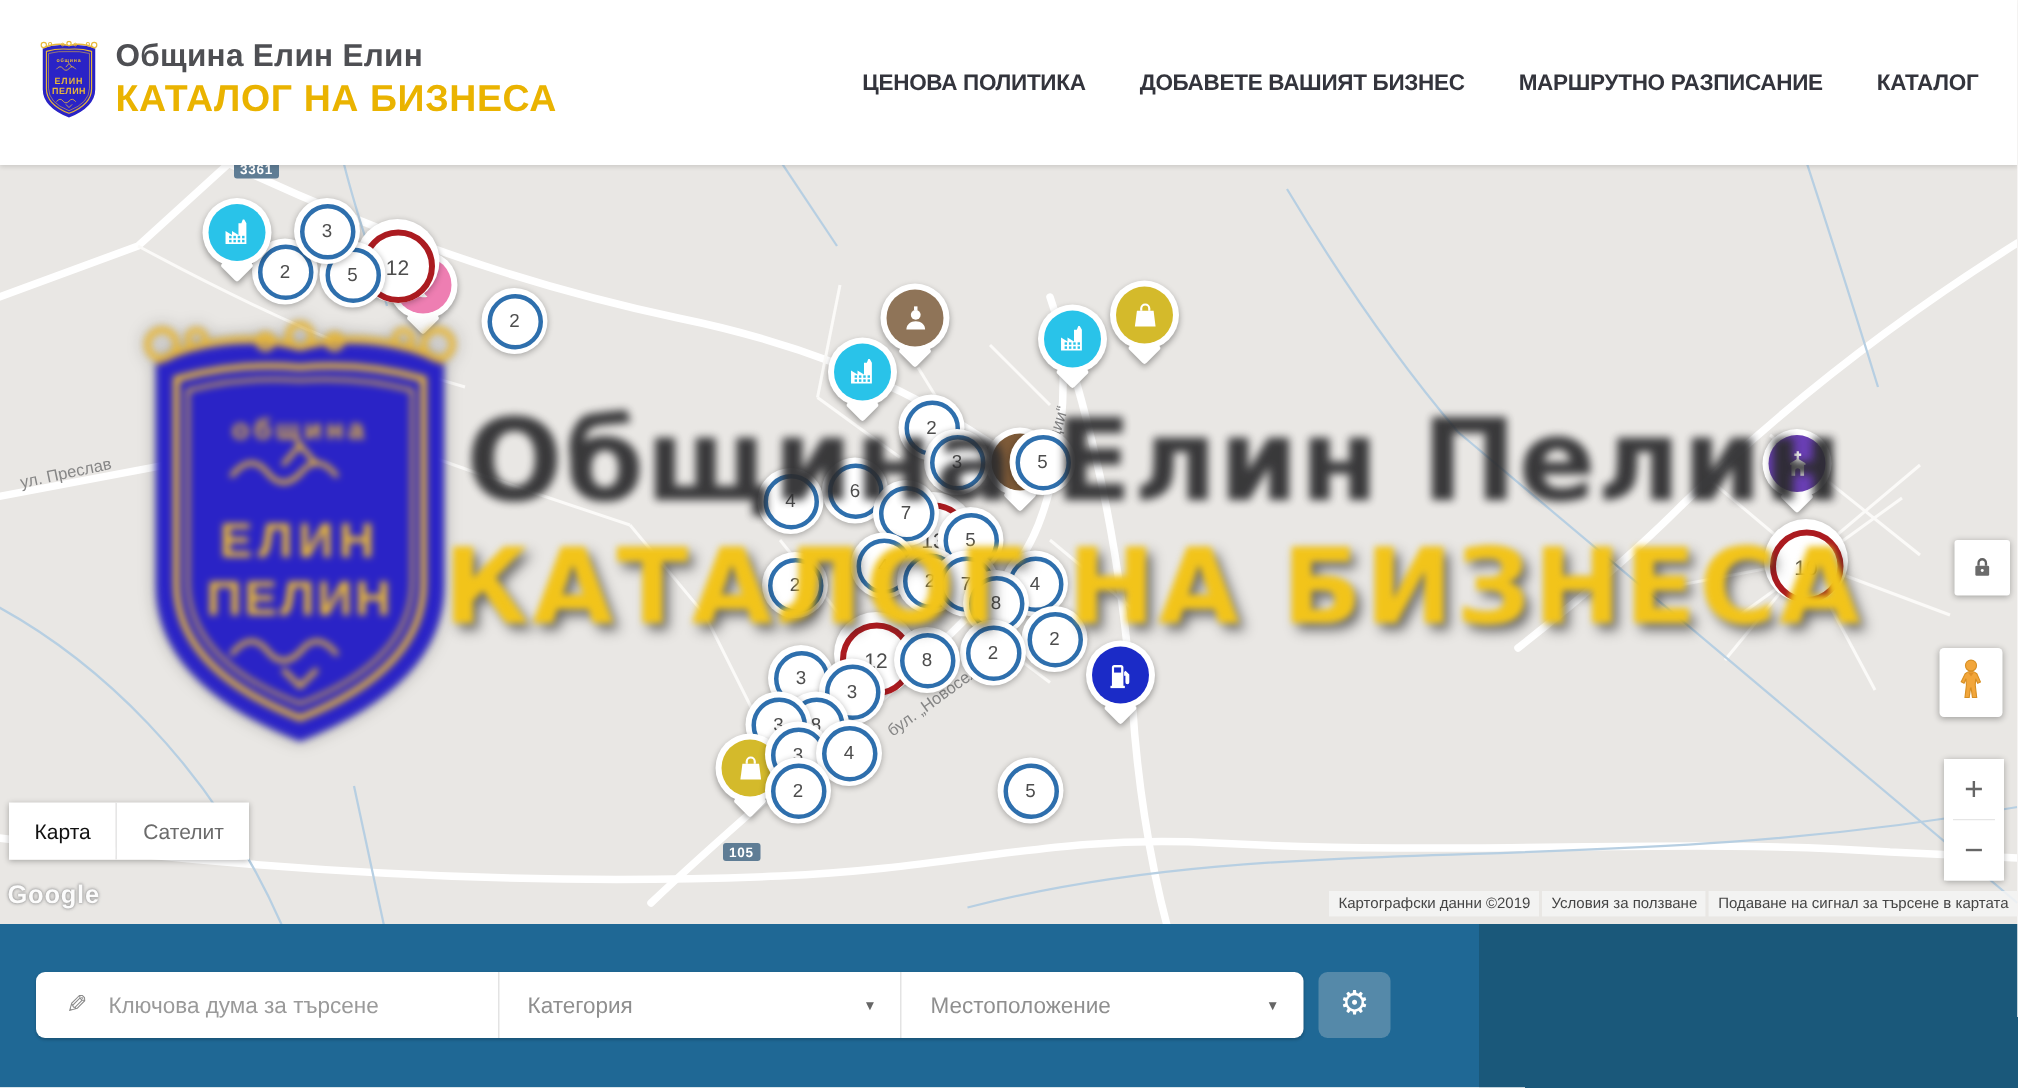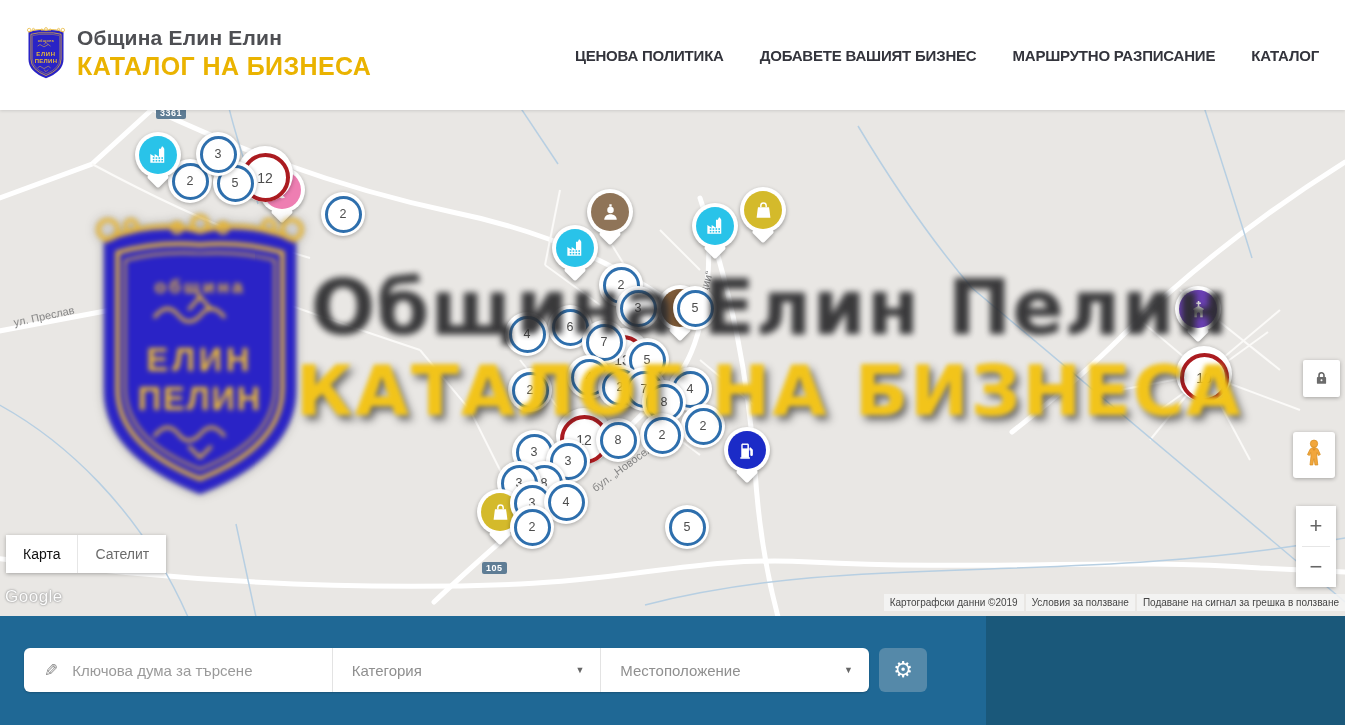--- a/index.html
+++ b/index.html
@@ -47,21 +47,21 @@
             font-family:"DejaVu Sans",sans-serif;font-size:76px;font-weight:700;letter-spacing:1px;
             color:#2c2c2e;opacity:.93;filter:blur(3px);}
   .wm-line2{position:absolute;left:769px;top:281px;transform:translate(-50%,-50%);white-space:nowrap;
             font-family:"DejaVu Sans",sans-serif;font-size:70px;font-weight:700;letter-spacing:2px;
             color:#f2c41a;filter:blur(2px);text-shadow:4px 5px 7px rgba(30,30,30,.65);}
   .maptype{position:absolute;left:6px;top:425px;display:flex;box-shadow:0 1px 4px rgba(0,0,0,.3);z-index:4;}
   .maptype button{border:none;background:#fff;height:38px;font-size:14px;padding:0 17px;cursor:pointer;
                   font-family:"Liberation Sans",sans-serif;}
   .maptype .active{font-weight:400;color:#111;}
   .maptype .idle{color:#6b6b6b;border-left:1px solid #e6e6e6;}
-  .google{position:absolute;left:5px;top:477px;z-index:4;font-size:17px;font-weight:400;color:#fff;opacity:.9;
+  .google{position:absolute;left:5px;top:477px;z-index:4;font-size:17px;font-weight:700;color:#fff;opacity:.9;
           letter-spacing:.5px;text-shadow:0 0 1px #999,0 0 2px #999,0 0 3px #aaa;cursor:pointer;}
   .attrib{position:absolute;right:0;top:484px;z-index:4;display:flex;gap:2px;font-size:10px;color:#454545;}
   .attrib span,.attrib a{background:rgba(245,245,245,.85);padding:3px 6px;text-decoration:none;color:#454545;white-space:nowrap;}
   .attrib a{cursor:pointer;}
   .sq-btn{position:absolute;background:#fff;border:none;box-shadow:0 1px 4px rgba(0,0,0,.3);cursor:pointer;z-index:4;
           display:flex;align-items:center;justify-content:center;}
   .lock-btn{left:1303px;top:250px;width:37px;height:37px;border-radius:2px;}
   .pegman-btn{left:1293px;top:322px;width:42px;height:46px;border-radius:3px;}
   .zoomctl{position:absolute;left:1296px;top:396px;width:40px;background:#fff;box-shadow:0 1px 4px rgba(0,0,0,.3);
            border-radius:2px;z-index:4;}
@@ -423,21 +423,21 @@
     </div>
 
     <div class="maptype">
       <button class="active">Карта</button>
       <button class="idle">Сателит</button>
     </div>
     <div class="google">Google</div>
     <div class="attrib">
       <span>Картографски данни ©2019</span>
       <a>Условия за ползване</a>
-      <a>Подаване на сигнал за грешка в ползване</a>
+      <a>Подаване на сигнал за търсене в картата</a>
     </div>
     <button class="sq-btn lock-btn">
       <svg width="17" height="17" viewBox="0 0 24 24">
         <path d="M8.5 10V7.5a3.5 3.5 0 0 1 7 0V10" fill="none" stroke="#636363" stroke-width="2.2"></path>
         <rect x="5.5" y="10" width="13" height="9.5" rx="1.2" fill="#6b6b6b"></rect>
         <circle cx="12" cy="14.5" r="1.4" fill="#fff"></circle>
       </svg>
     </button>
     <button class="sq-btn pegman-btn">
       <svg width="26" height="34" viewBox="0 0 24 30">

